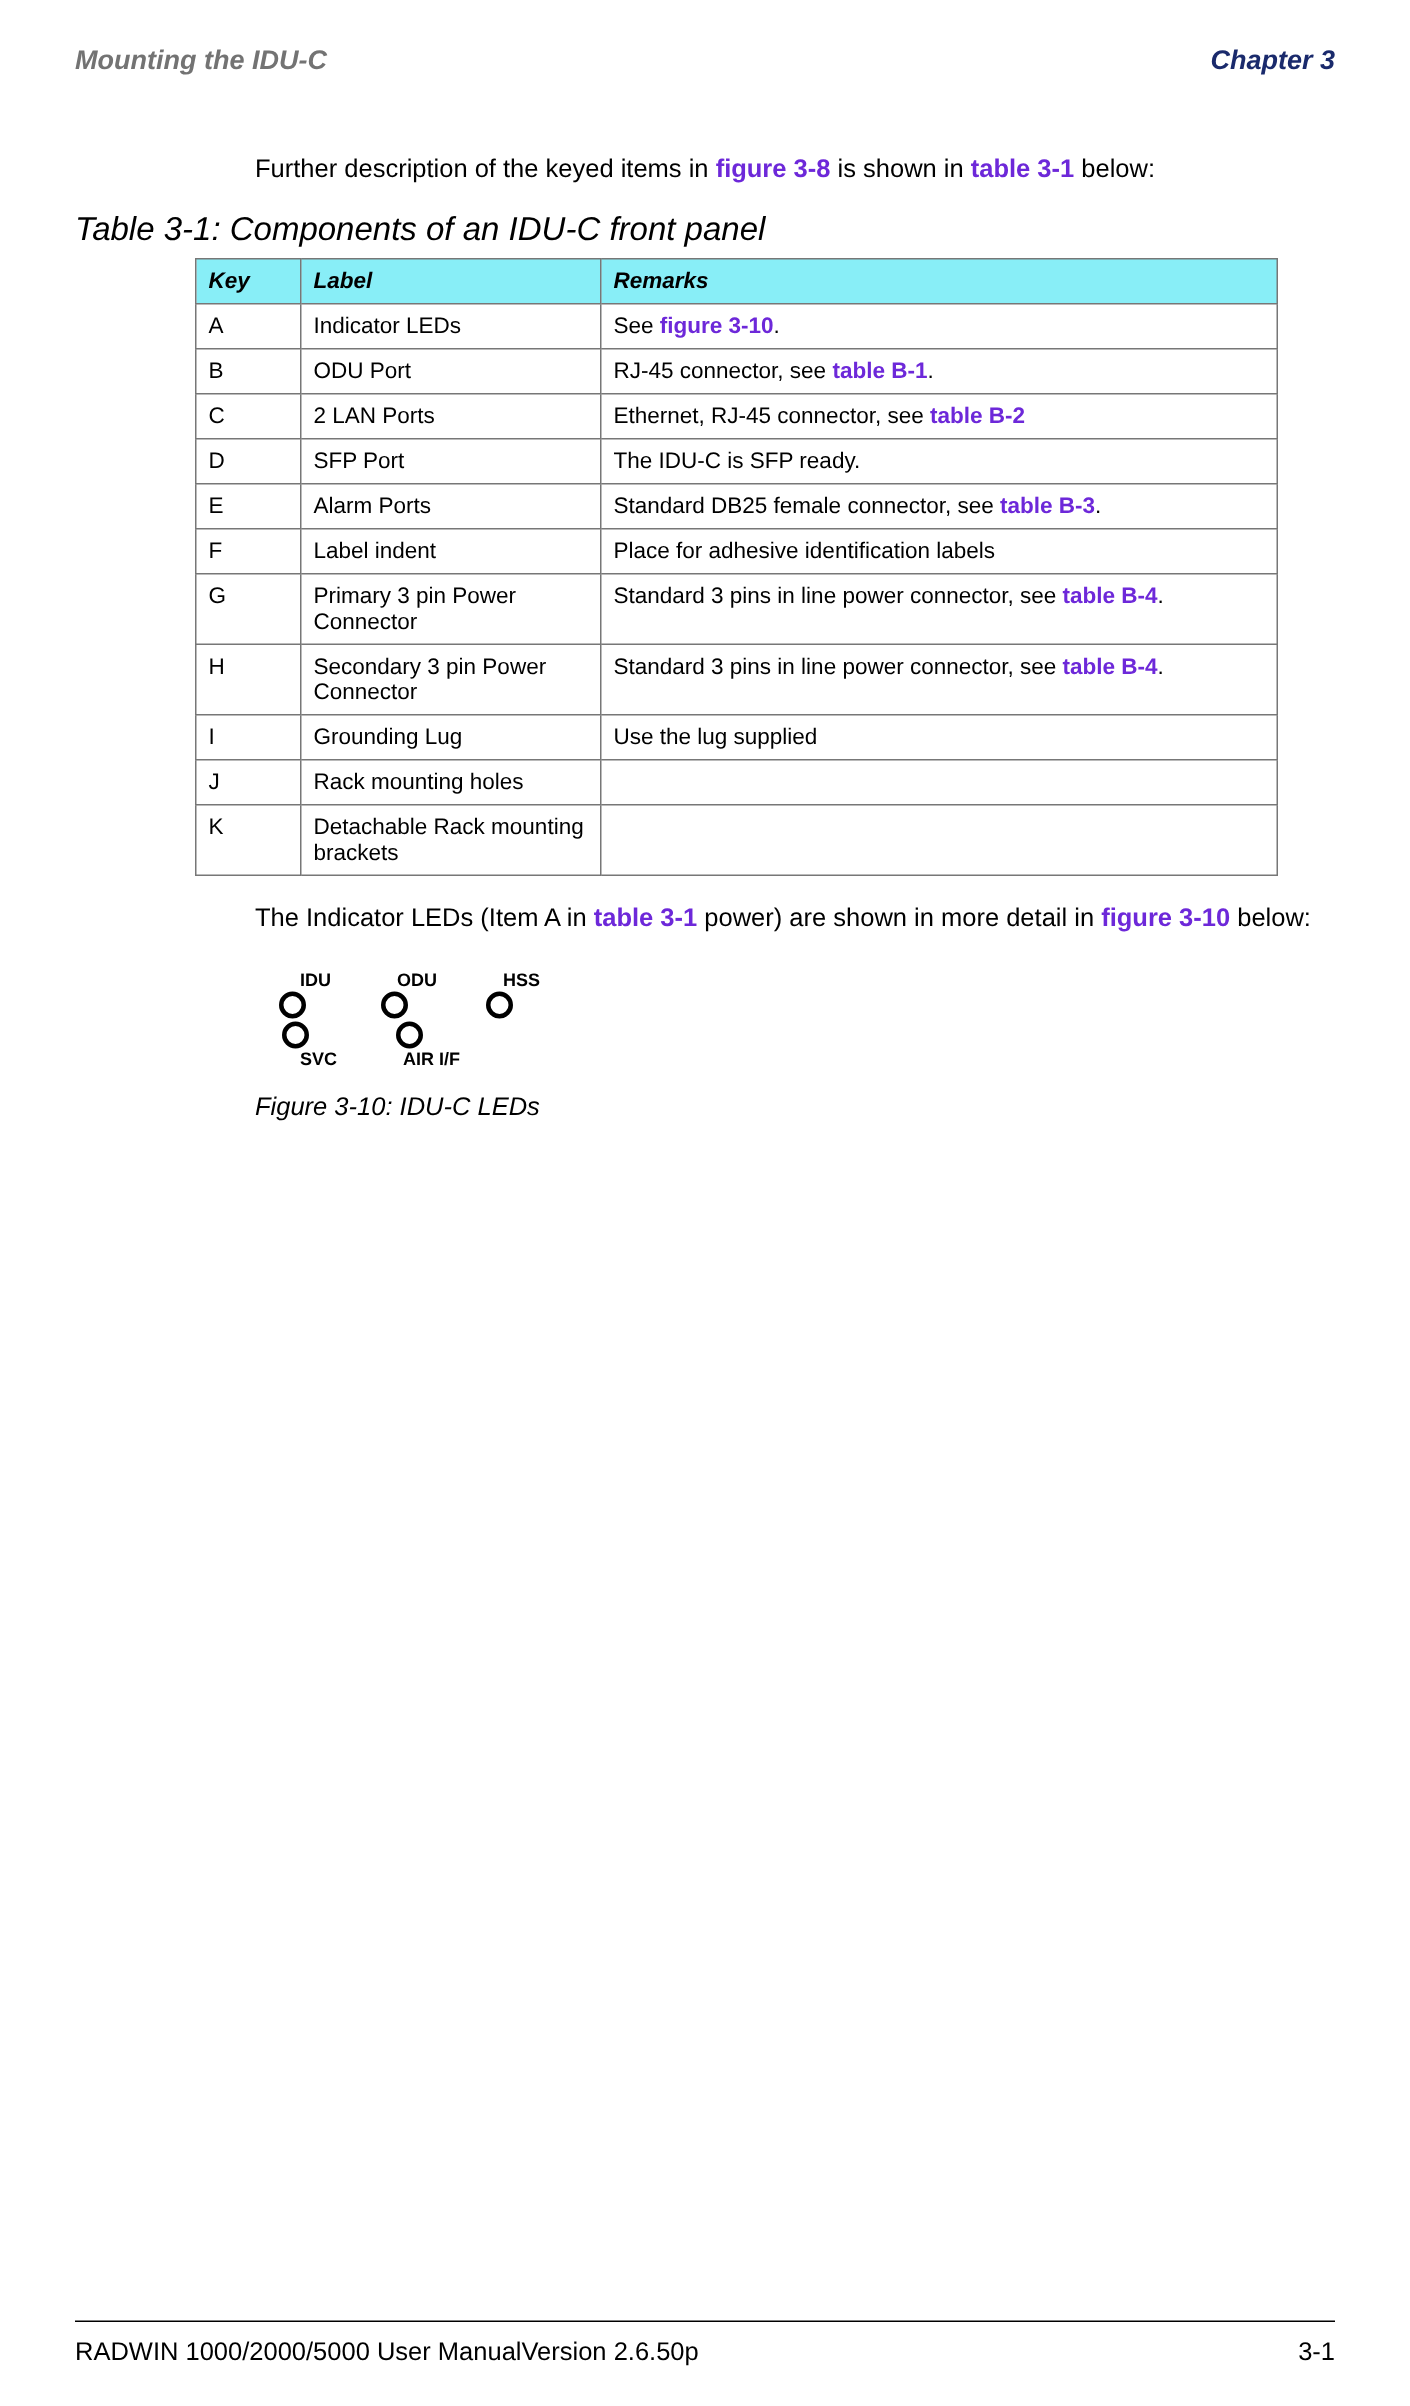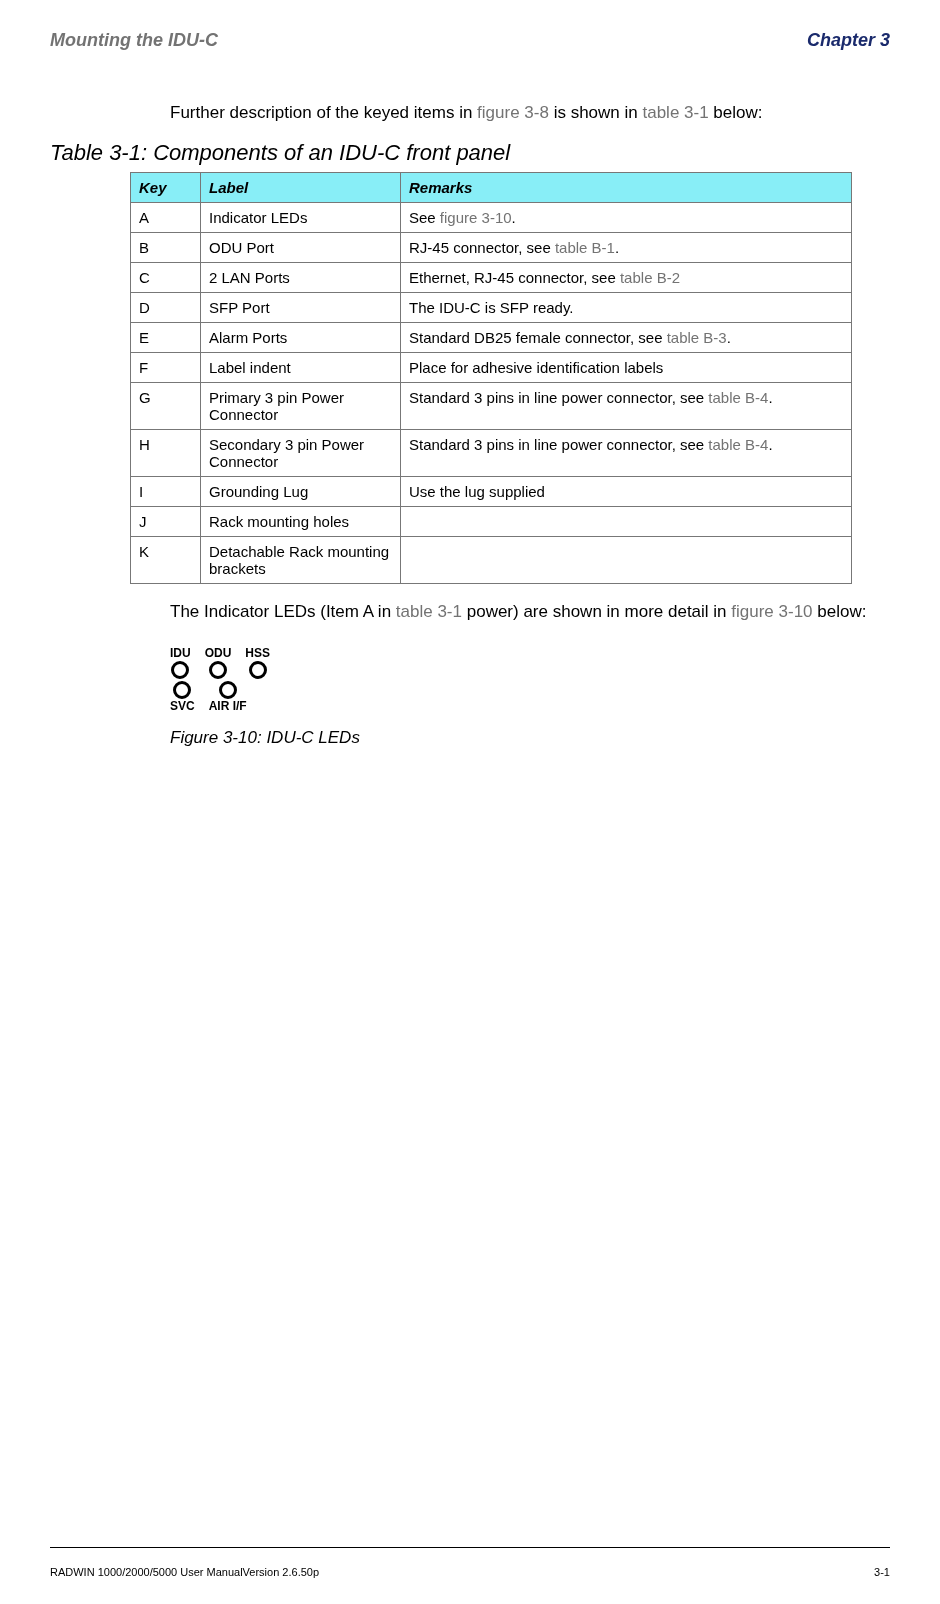--- a/index.html
+++ b/index.html
@@ -9,21 +9,21 @@
     color: #000;
     width: 940px;
     height: 1604px;
     position: relative;
     padding: 30px 50px 30px 50px;
   }
   .header-row { display: flex; justify-content: space-between; margin-bottom: 50px; }
   .header-left { font-size: 18px; font-weight: bold; font-style: italic; color: #737373; }
   .header-right { font-size: 18px; font-weight: bold; font-style: italic; color: #1a2a6c; }
   .body-text { font-size: 17px; line-height: 1.45; margin-left: 120px; margin-right: 0; margin-bottom: 14px; }
-  .blue-bold { color: #737373; font-weight: normal; text-align: right; }
+  .blue-bold { color: #6d28d9; font-weight: bold; text-align: right; }
   .table-caption { font-size: 22px; font-style: italic; margin-bottom: 6px; }
   table.components {
     border-collapse: collapse;
     margin-left: 80px;
     width: 722px;
     font-size: 15px;
   }
   table.components th {
     background: #88eef7;
     text-align: left;
@@ -41,29 +41,29 @@
   table.components td.key { width: 70px; }
   table.components td.label { width: 200px; }
   .p-after-table { margin-top: 16px; }
   .leds-figure {
     margin-left: 120px;
     margin-top: 22px;
     width: 170px;
   }
   .led-row { display: flex; align-items: center; margin-bottom: 2px; }
   .led-col { display: flex; flex-direction: column; align-items: center; margin-right: 14px; font-size: 12px; font-family: Arial, sans-serif; font-weight: bold;}
-  .led-label { margin-bottom: 1px; }
+  .led-label { margin-bottom: 1px; margin-left: 30px; }
   .led-circle {
     width: 18px; height: 18px; border: 3px solid #000; border-radius: 50%; background: #fff;
   }
   .led-row2 { display: flex; align-items: center; }
   .led-col2 { display: flex; flex-direction: column-reverse; align-items: center; margin-right: 14px; font-size: 12px; font-family: Arial, sans-serif; font-weight: bold;}
   .fig-caption { font-size: 17px; font-style: italic; margin-left: 120px; margin-top: 14px; }
   .footer-rule { position: absolute; left: 50px; right: 50px; bottom: 56px; border-top: 1px solid #000; }
-  .footer-row { position: absolute; left: 50px; right: 50px; bottom: 26px; display: flex; justify-content: space-between; font-size: 11px; }
+  .footer-row { position: absolute; left: 50px; right: 50px; bottom: 26px; display: flex; justify-content: space-between; font-size: 17px; }
 </style>
 </head>
 <body>
 
 <div class="header-row">
   <div class="header-left">Mounting the IDU-C</div>
   <div class="header-right">Chapter 3</div>
 </div>
 
 <p class="body-text">

